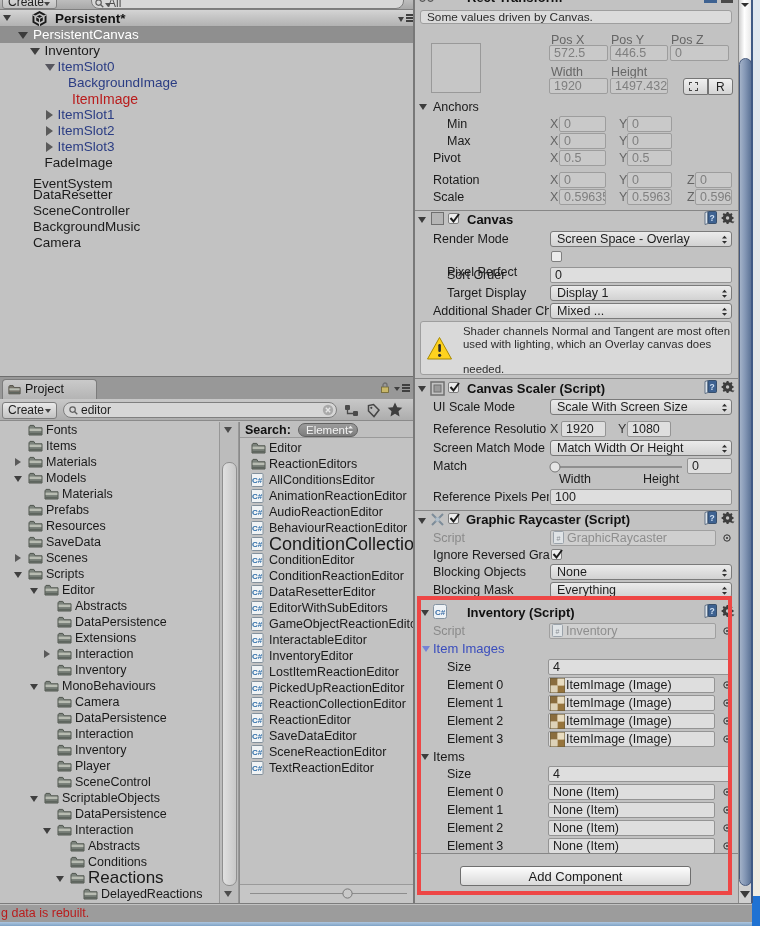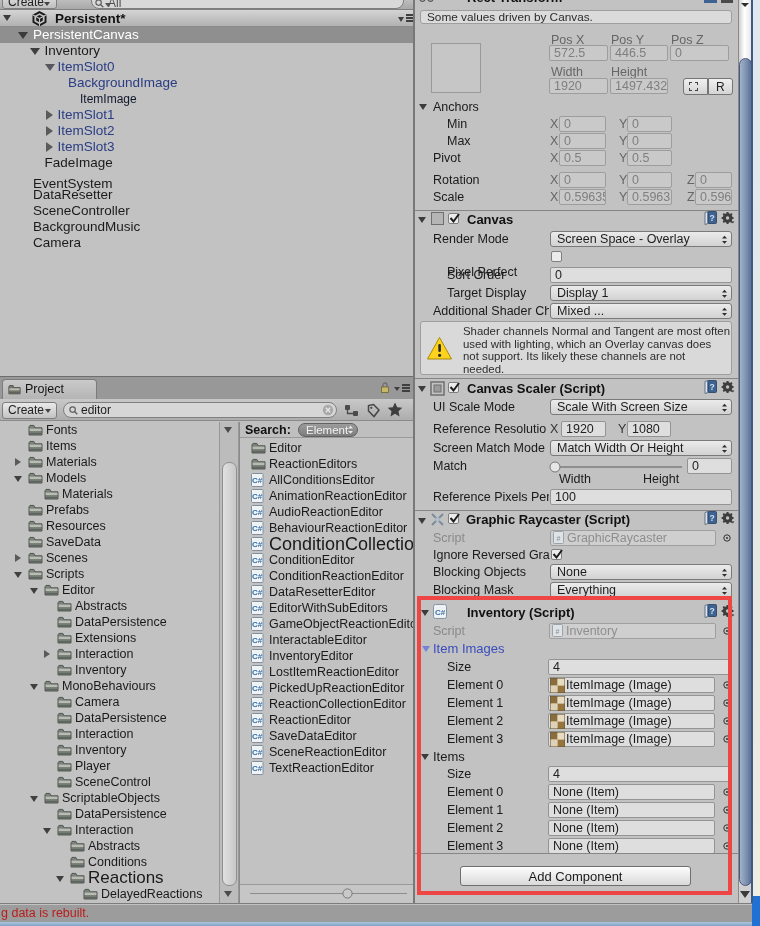--- a/index.html
+++ b/index.html
@@ -36,21 +36,21 @@
 <div style="position:absolute;left:406px;top:17px;width:9px;height:2px;background:#3f3f3f"></div>
 <div style="position:absolute;left:406px;top:20px;width:9px;height:2px;background:#3f3f3f"></div>
 <div style="position:absolute;left:0;top:27px;width:414px;height:16px;background:#8f8f8f"></div>
 <div style="position:absolute;left:17.5px;top:32px;width:0;height:0;border-left:5.0px solid transparent;border-right:5.0px solid transparent;border-top:7px solid #3a3a3a"></div>
 <div class="t" style="left:33px;top:27px;color:#ffffff;font-size:13.5px">PersistentCanvas</div>
 <div style="position:absolute;left:30px;top:48px;width:0;height:0;border-left:5.0px solid transparent;border-right:5.0px solid transparent;border-top:7px solid #3f3f3f"></div>
 <div class="t" style="left:44.5px;top:43px;color:#1b1b1b;font-size:13.5px">Inventory</div>
 <div style="position:absolute;left:44.5px;top:64px;width:0;height:0;border-left:5.0px solid transparent;border-right:5.0px solid transparent;border-top:7px solid #56565e"></div>
 <div class="t" style="left:57.5px;top:59px;color:#2a3c83;font-size:13.5px">ItemSlot0</div>
 <div class="t" style="left:68px;top:75px;color:#2a3c83;font-size:13.5px">BackgroundImage</div>
-<div class="t" style="left:80px;top:91px;color:#0f172a;font-size:12px">ItemImage</div>
+<div class="t" style="left:72px;top:91px;color:#b91c1c;font-size:14px">ItemImage</div>
 <div style="position:absolute;left:46.0px;top:110px;width:0;height:0;border-top:5.0px solid transparent;border-bottom:5.0px solid transparent;border-left:7px solid #5a5a5a"></div>
 <div class="t" style="left:57.5px;top:107px;color:#2a3c83;font-size:13.5px">ItemSlot1</div>
 <div style="position:absolute;left:46.0px;top:126px;width:0;height:0;border-top:5.0px solid transparent;border-bottom:5.0px solid transparent;border-left:7px solid #5a5a5a"></div>
 <div class="t" style="left:57.5px;top:123px;color:#2a3c83;font-size:13.5px">ItemSlot2</div>
 <div style="position:absolute;left:46.0px;top:142px;width:0;height:0;border-top:5.0px solid transparent;border-bottom:5.0px solid transparent;border-left:7px solid #5a5a5a"></div>
 <div class="t" style="left:57.5px;top:139px;color:#2a3c83;font-size:13.5px">ItemSlot3</div>
 <div class="t" style="left:44.5px;top:155px;color:#1b1b1b;font-size:13.5px">FadeImage</div>
 <div class="t" style="left:33px;top:176px;color:#1b1b1b;font-size:13.5px">EventSystem</div>
 <div class="t" style="left:33px;top:187px;color:#1b1b1b;font-size:13.5px">DataResetter</div>
 <div class="t" style="left:33px;top:203px;color:#1b1b1b;font-size:13.5px">SceneController</div>
@@ -518,21 +518,20 @@
       <path d="M1 3.6 L3.5 0.8 L6 3.6 Z M1 6 L3.5 8.8 L6 6 Z" fill="#2e2e2e"></path>
     </svg>
 <div style="position:absolute;left:5px;top:321px;width:312px;height:54px;background:#d9d9d9;border:1px solid #9e9e9e;border-radius:3px"></div>
 <svg style="position:absolute;left:11px;top:336px" width="27" height="25" viewBox="0 0 27 25">
       <path d="M13.5 1.5 L25.5 23 L1.5 23 Z" fill="#ffd21e" stroke="#a88a00" stroke-width="1" stroke-linejoin="round"></path>
       <rect x="12.3" y="8" width="2.6" height="8" rx="1.2" fill="#2b2b2b"></rect>
       <circle cx="13.6" cy="19.3" r="1.6" fill="#2b2b2b"></circle>
     </svg>
 <div class="t" style="left:48px;top:325.0px;font-size:11.4px;height:13px;line-height:13px;color:#2c2c2c">Shader channels Normal and Tangent are most often</div>
 <div class="t" style="left:48px;top:337.5px;font-size:11.4px;height:13px;line-height:13px;color:#2c2c2c">used with lighting, which an Overlay canvas does</div>
-<div class="t" style="left:48px;top:350.0px;font-size:11.4px;height:13px;line-height:13px;color:#2c2c2c">not support. Its likely these channels are not</div>
 <div class="t" style="left:48px;top:362.5px;font-size:11.4px;height:13px;line-height:13px;color:#2c2c2c">needed.</div>
 <div class="sep" style="left:0;top:378px;width:323px"></div>
 <div style="position:absolute;left:3px;top:386px;width:0;height:0;border-left:4.5px solid transparent;border-right:4.5px solid transparent;border-top:6px solid #3c3c3c"></div>
 <svg style="position:absolute;left:15px;top:381px" width="15" height="15" viewBox="0 0 15 15">
       <rect x="1" y="1" width="13" height="13" fill="none" stroke="#6f6f6f" stroke-width="1.5"></rect>
       <rect x="4" y="4" width="7" height="7" fill="#9a9a9a" stroke="#6f6f6f" stroke-width="1"></rect>
     </svg>
 <div style="position:absolute;left:33px;top:382px;width:11px;height:11px;background:#ececec;border:1px solid #7f7f7f;border-radius:2px"></div>
     <svg style="position:absolute;left:33px;top:380px" width="14" height="14" viewBox="0 0 14 14">
       <path d="M2.5 7 L5.5 10.5 L11 3" fill="none" stroke="#1c1c1c" stroke-width="2"></path>

